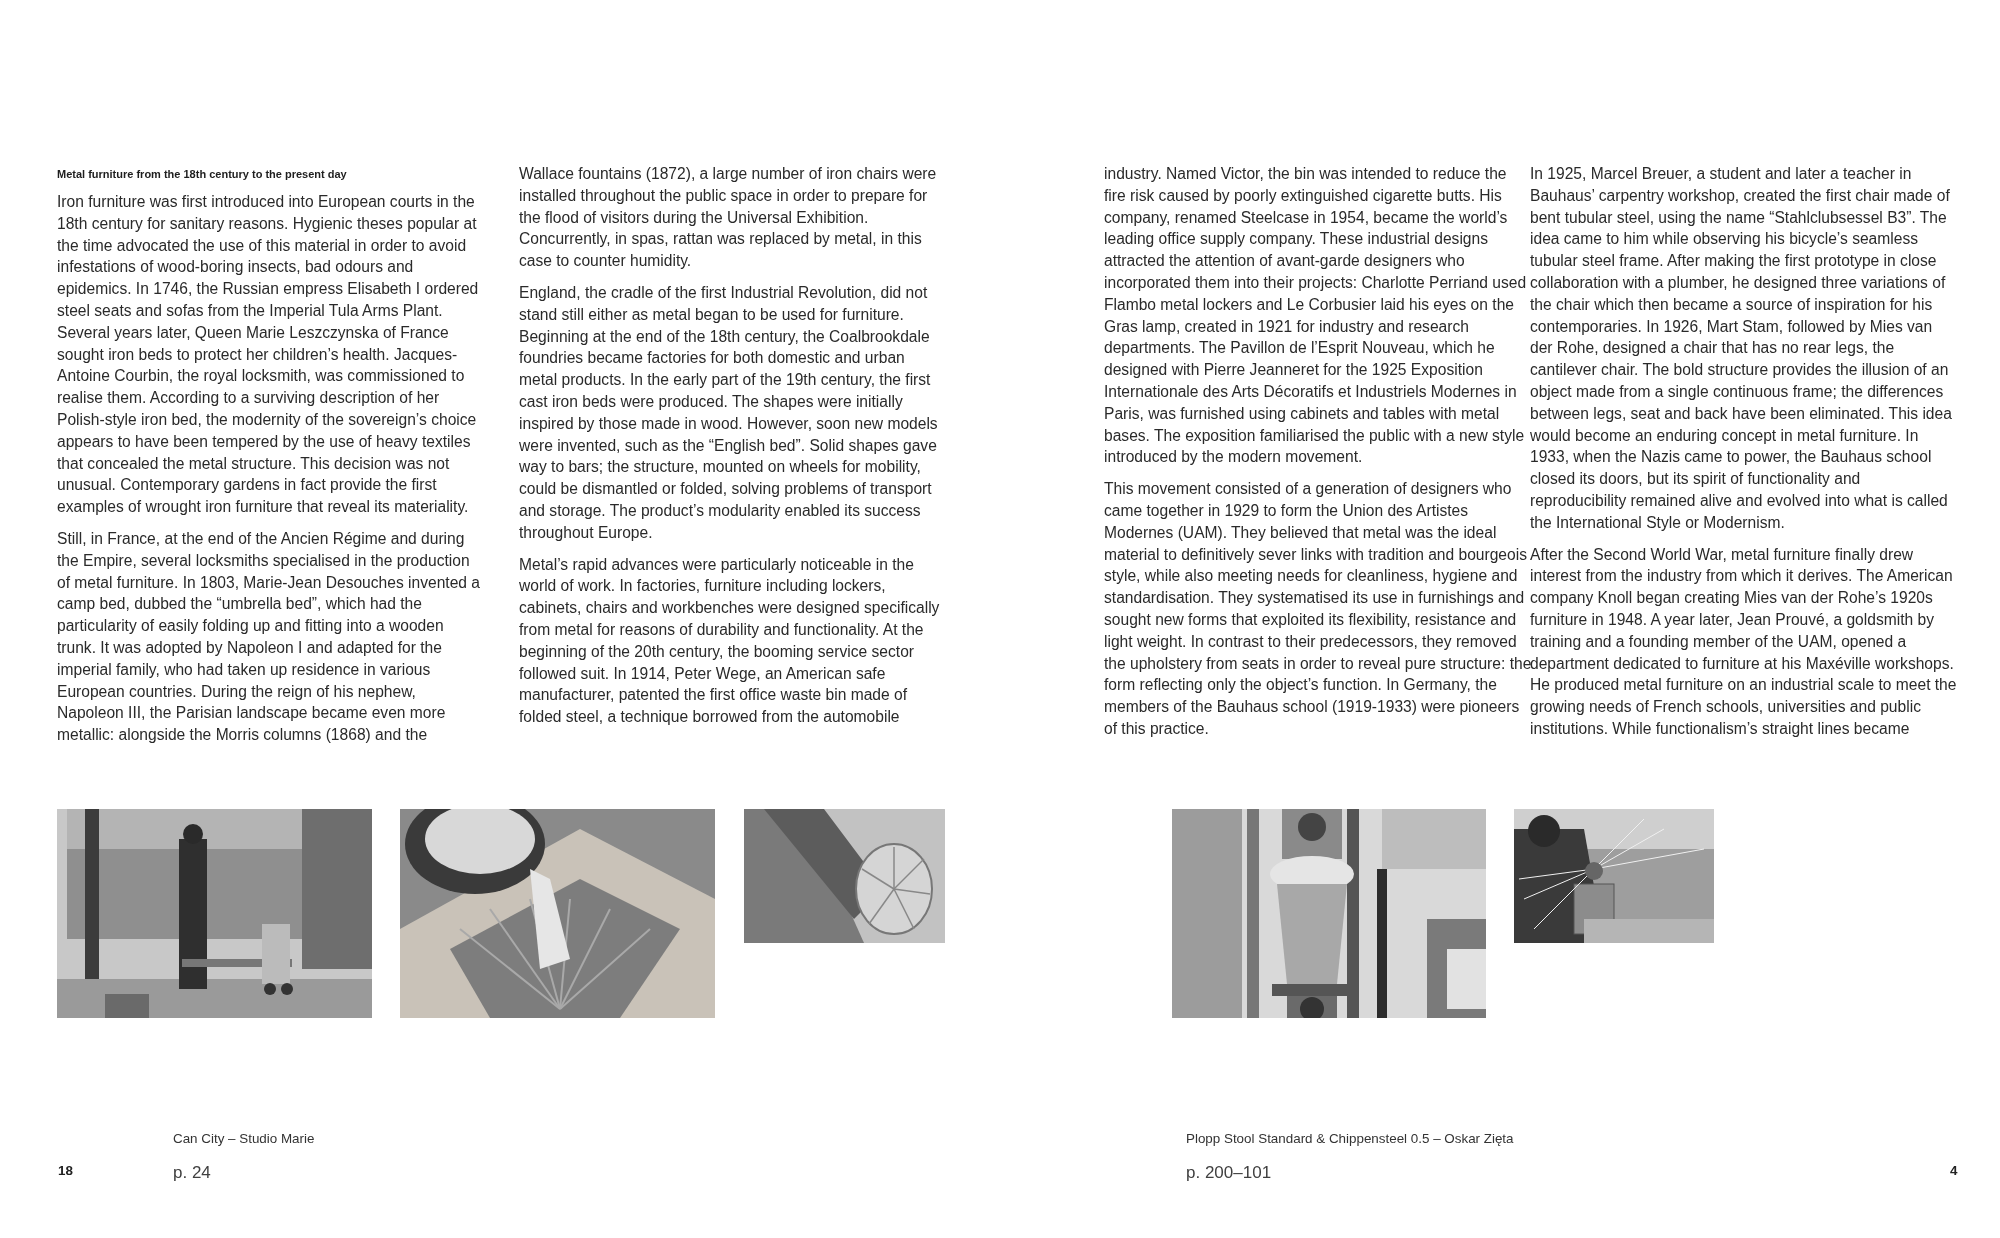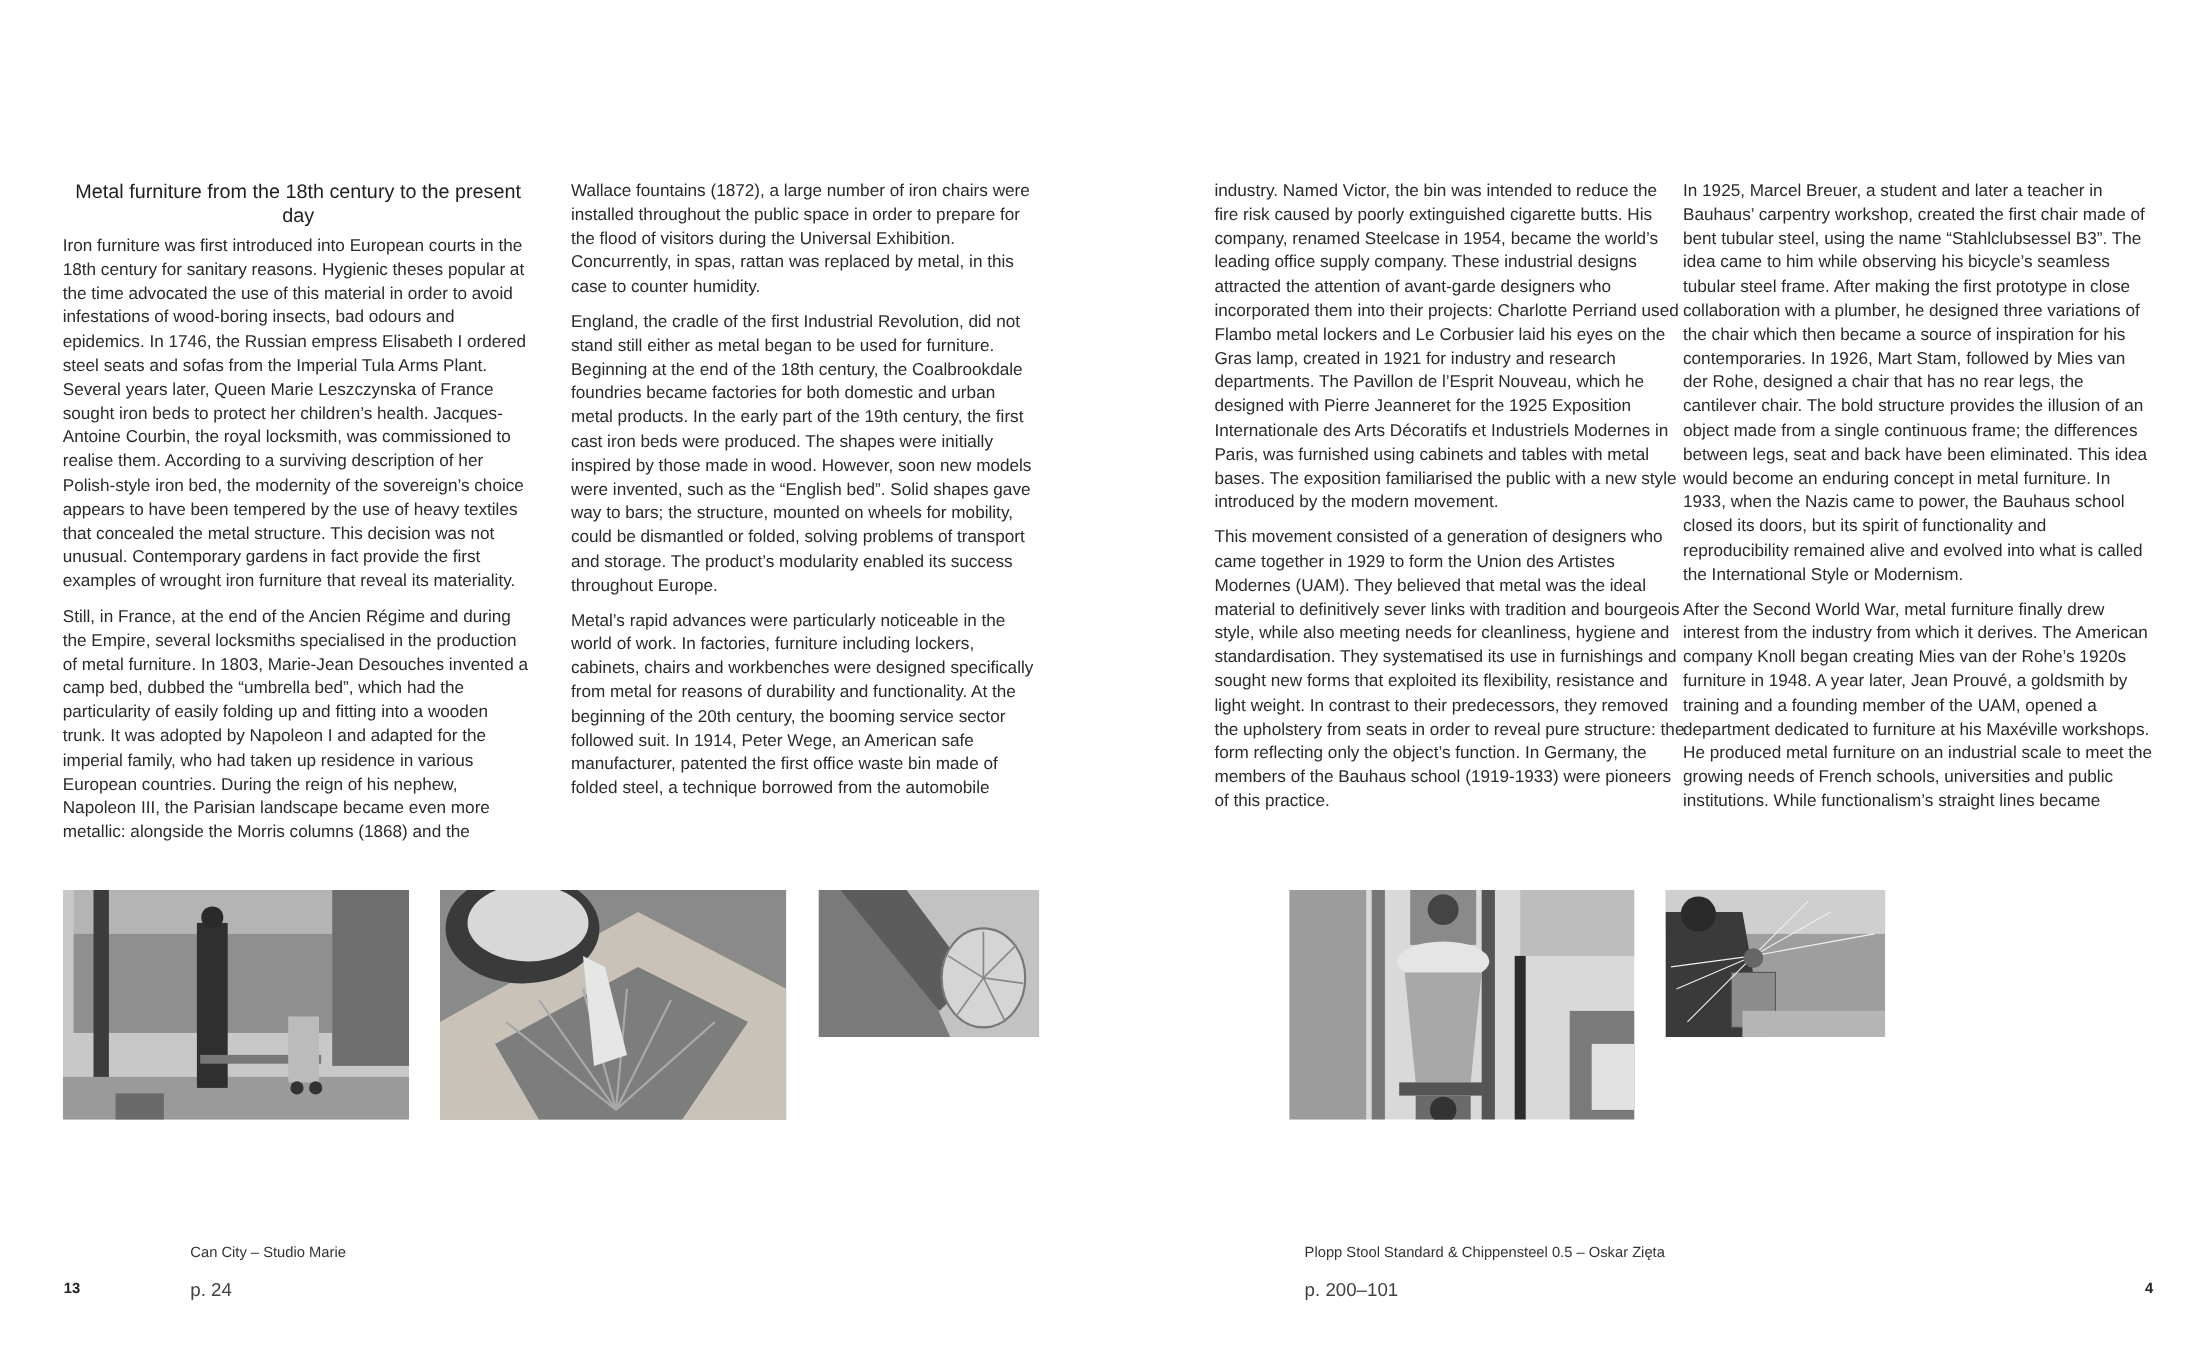--- a/index.html
+++ b/index.html
@@ -1,20 +1,20 @@
 <!DOCTYPE html>
 <html><head>
 <meta charset="utf-8">
 <style>
   html, body { margin: 0; padding: 0; background: #ffffff; }
   body { width: 2000px; height: 1238px; position: relative; overflow: hidden;
          font-family: "Liberation Sans", sans-serif; color: #2a2a2a; }
   .col { position: absolute; top: 163px; width: 428px; font-size: 15.6px; line-height: 21.8px; }
   .col p { margin: 0 0 10px 0; }
-  .col h2 { font-size: 18px; font-weight: normal; margin: 0 0 6px 0; line-height: 22px; color: #1e1e1e; text-align: center; }
+  .col h2 { font-size: 11px; font-weight: bold; margin: 0 0 6px 0; line-height: 22px; color: #1e1e1e; }
   #col1 { left: 57px; }
   #col2 { left: 519px; }
   #col3 { left: 1068px; margin-left: 36px; }
   #col4 { left: 1530px; }
   .photo { position: absolute; top: 809px; overflow: hidden; }
   .photo svg { width: 100%; height: 100%; display: block; }
   #photo1 { left: 57px; width: 315px; height: 209px; }
   #photo2 { left: 400px; width: 315px; height: 209px; }
   #photo3 { left: 744px; width: 201px; height: 134px; }
   #photo4 { left: 1172px; width: 314px; height: 209px; }
@@ -137,17 +137,17 @@
       <line x1="80" y1="60" x2="190" y2="40"></line>
       <line x1="80" y1="60" x2="130" y2="10"></line>
       <line x1="80" y1="60" x2="5" y2="70"></line>
     </g>
     <circle cx="80" cy="62" r="9" fill="#666"></circle>
   </svg>
 </div>
 
 <div class="caption" style="left:173px;">Can City – Studio Marie</div>
 <div class="pageref" style="left:173px;">p. 24</div>
-<div class="folio" style="left:58px;">13</div>
+<div class="folio" style="left:58px;">18</div>
 
 <div class="caption" style="left:1186px;text-align:center;">Plopp Stool Standard &amp; Chippensteel 0.5 – Oskar Zięta</div>
 <div class="pageref" style="left:1186px;">p. 200–101</div>
 <div class="folio" style="left:1950px;">4</div>
 
 </body></html>

